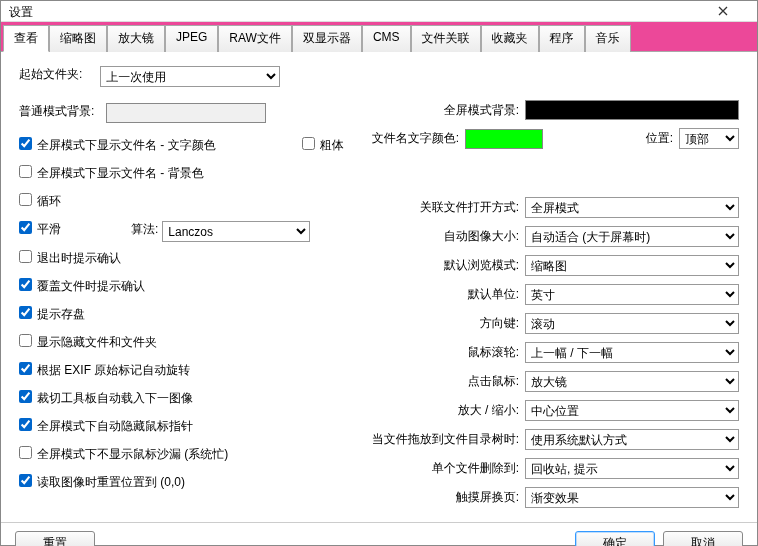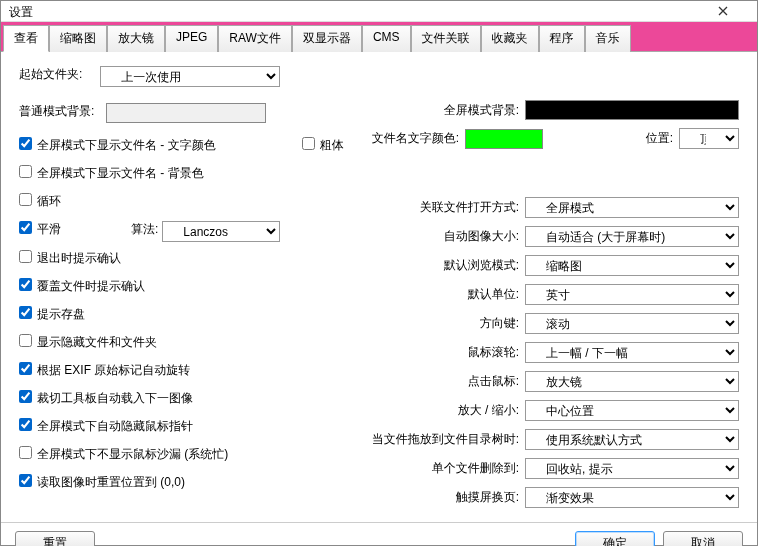--- a/index.html
+++ b/index.html
@@ -13,21 +13,21 @@
 .tab { padding: 4px 10px; border: 1px solid #a9a9a9; border-bottom: none; margin-right: 0px; background: linear-gradient(#fdfdfd,#ececec); font-size: 12px; cursor: default; position: relative; top: 1px; }
 .tab.active { background: #fff; border-bottom: 1px solid #fff; color: #000; }
 .content { flex: 1; padding: 14px 18px 6px 18px; display: flex; gap: 28px; }
 .col { display: flex; flex-direction: column; }
 .col.left { width: 360px; }
 .col.right { flex: 1; }
 .row { display: flex; margin-bottom: 10px; min-height: 20px; }
 .row.tight { margin-bottom: 8px; }
 .label { font-size: 12px; white-space: nowrap; }
 .label.rt { text-align: right; }
-select { font-size: 12px; height: 21px; border: 1px solid #999; background: #fff; padding: 0 16px; }
+select { font-size: 12px; height: 21px; border: 1px solid #999; background: #fff; padding: 0 1px; }
 input[type=checkbox] { margin-right: 5px; width: 13px; height: 13px; accent-color: #0066cc; }
 .swatch { height: 20px; border: 1px solid #888; display: inline-block; }
 .swatch.light { width: 160px; background: #f0f0f0; }
 .swatch.black { width: 120px; background: #000; }
 .swatch.green { width: 78px; background: #00ff00; }
 .footer { border-top: 1px solid #ccc; padding: 8px 14px; display: flex; justify-content: space-between; }
 .btn { min-width: 80px; height: 24px; border: 1px solid #888; background: linear-gradient(#fdfdfd,#e5e5e5); font-size: 12px; font-family: inherit; padding: 0 16px; border-radius: 3px; }
 .btn.primary { border: 1px solid #3399ff; box-shadow: inset 0 0 0 1px rgba(51,153,255,0.3); }
 .right-form-row { display: flex; align-items: center; justify-content: flex-end; gap: 6px; margin-bottom: 8px; }
 .right-form-row select { flex: 0 0 214px; width: 214px; }
@@ -92,21 +92,21 @@
       <div class="row tight">
           <input type="checkbox" style="">
           <span class="label">循环</span>
         </div>
       <div class="row tight">
         <input type="checkbox" checked="" style="">
           <span class="label">平滑</span>
         <span style="width:70px"></span>
         <span class="label">算法:</span>
         <span style="width:4px"></span>
-        <select style="width:118px"><option>Lanczos</option></select>
+        <select style="width:148px"><option>Lanczos</option></select>
       </div>
       <div class="row tight">
           <input type="checkbox" style="">
           <span class="label">退出时提示确认</span>
         </div>
       <div class="row tight">
           <input type="checkbox" checked="" style="">
           <span class="label">覆盖文件时提示确认</span>
         </div>
       <div class="row tight">

